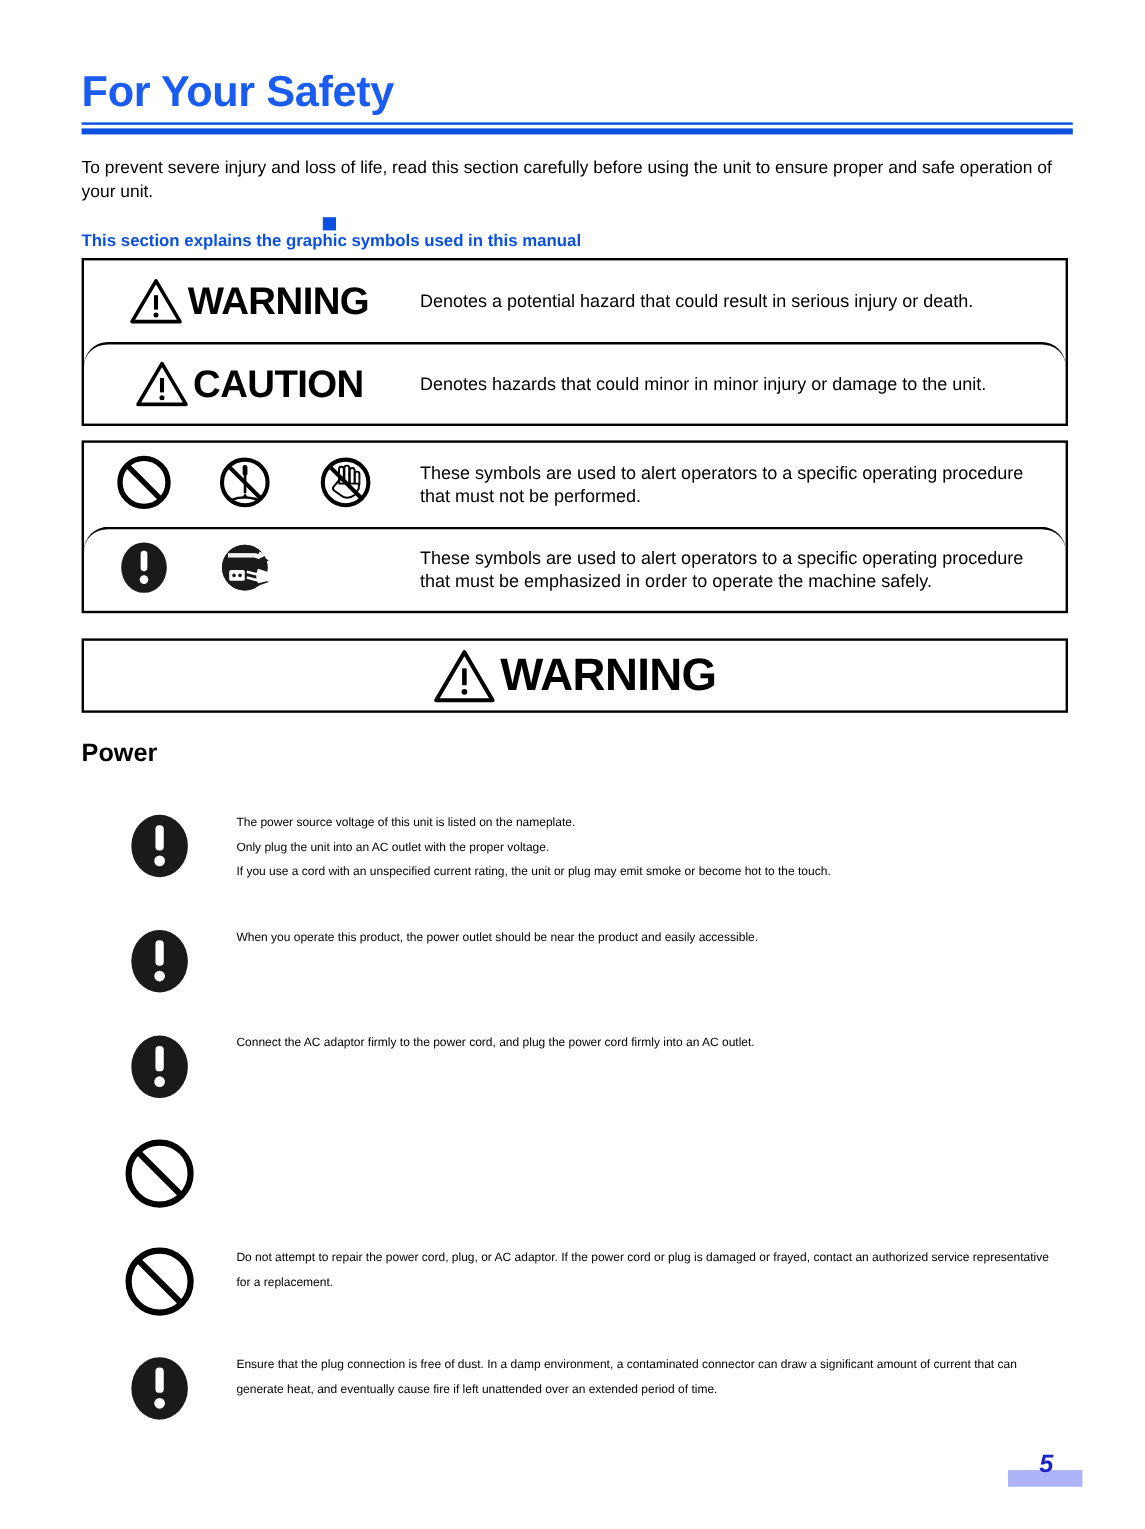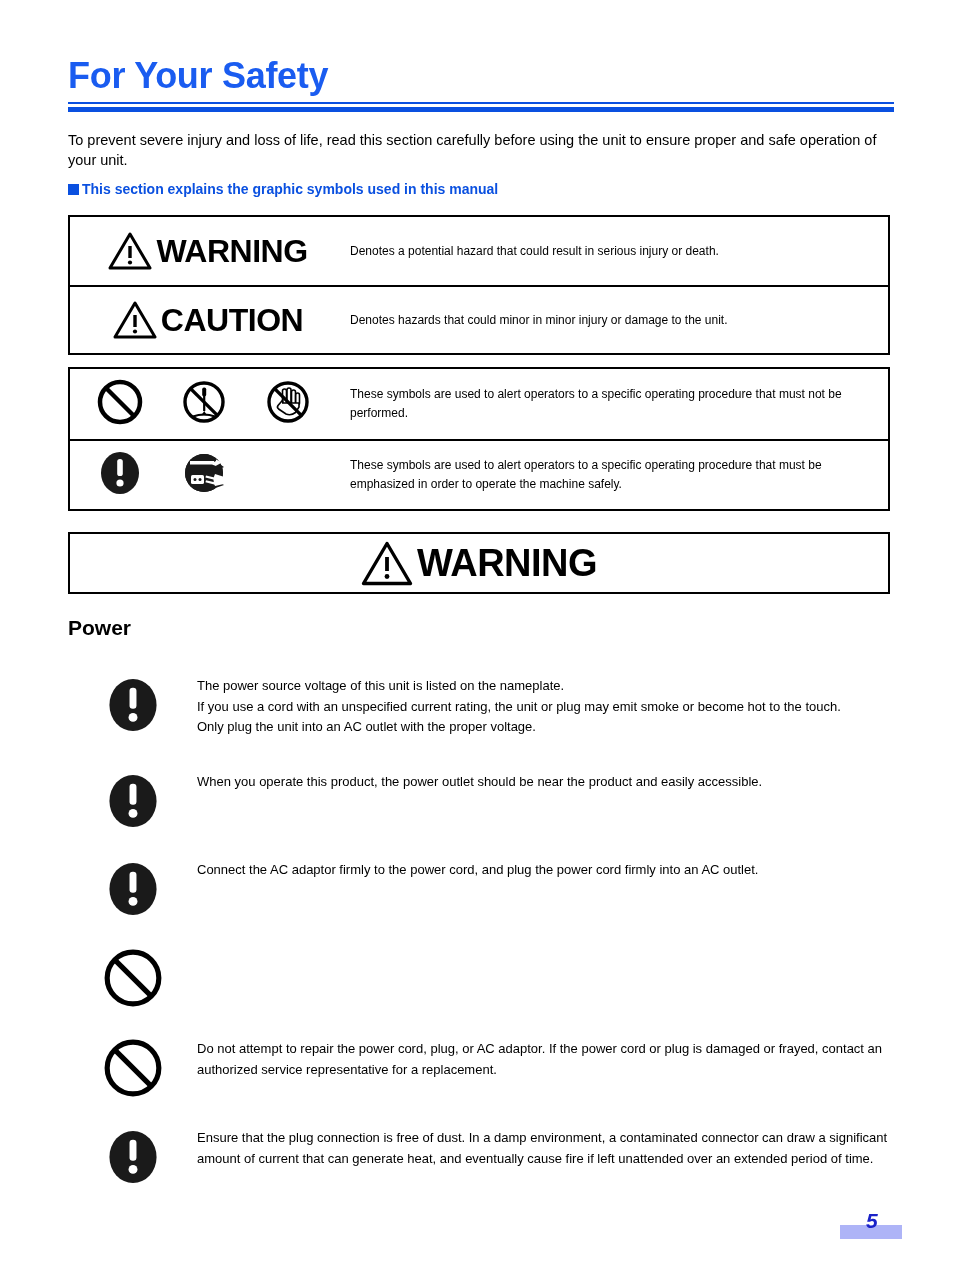--- a/index.html
+++ b/index.html
@@ -65,20 +65,21 @@
   .section-note {
     position: absolute;
     left: 64px;
     top: 181px;
     font-size: 14px;
     font-weight: bold;
     color: #0a50e0;
     display: flex;
     align-items: center;
     white-space: nowrap;
+    flex-direction: column;
   }
   .sq-bullet {
     display: inline-block;
     width: 11px;
     height: 11px;
     background: #0a50e0;
     margin-right: 3px;
     flex: none;
   }
 
@@ -94,39 +95,40 @@
   #table-warncaution { top: 215px; }
   #table-symbols     { top: 367px; }
 
   .sym-row {
     display: flex;
     align-items: center;
     box-sizing: border-box;
   }
   .sym-row + .sym-row {
     border-top: 2px solid #000;
+    border-radius: 20px;
   }
   .sym-row .glyph-cell {
     width: 276px;
     flex: none;
     box-sizing: border-box;
     display: flex;
     align-items: center;
     justify-content: center;
   }
   .sym-row .glyph-cell.left-pack {
     justify-content: flex-start;
     padding-left: 26px;
     gap: 36px;
   }
   .sym-row .desc-cell {
     flex: 1;
     box-sizing: border-box;
     padding: 0 14px 0 4px;
-    font-size: 12px;
+    font-size: 15px;
     line-height: 19px;
   }
 
   .row-wc { height: 68px; }
   .row-sym { height: 70px; }
 
   
   .wc-lockup {
     display: flex;
     align-items: center;
@@ -187,21 +189,21 @@
   }
   .item .icon-col {
     width: 129px;
     flex: none;
     display: flex;
     justify-content: center;
     padding-top: 6px;
   }
   .item .text-col {
     flex: 1;
-    font-size: 13px;
+    font-size: 10px;
     line-height: 20.5px;
     padding-top: 8px;
     padding-right: 6px;
   }
   .item .text-col .line { display: block; }
 
   
   .footer-bar {
     position: absolute;
     left: 836px;
@@ -370,22 +372,22 @@
         <span>
           <svg width="60" height="62" viewBox="0 0 48 50">
             <ellipse cx="24" cy="25" rx="19" ry="21" fill="#1a1a1a"></ellipse>
             <rect x="21.2" y="11" width="5.6" height="17" rx="2.6" fill="#fff"></rect>
             <circle cx="24" cy="35" r="3.6" fill="#fff"></circle>
           </svg>
         </span>
       </div>
       <div class="text-col">
         <span class="line">The power source voltage of this unit is listed on the nameplate.</span>
+        <span class="line">Only plug the unit into an AC outlet with the proper voltage.</span>
         <span class="line">If you use a cord with an unspecified current rating, the unit or plug may emit smoke or become hot to the touch.</span>
-        <span class="line">Only plug the unit into an AC outlet with the proper voltage.</span>
       </div>
     </div>
 
     <div class="item" style="height:88px">
       <div class="icon-col">
         <span>
           <svg width="60" height="62" viewBox="0 0 48 50">
             <ellipse cx="24" cy="25" rx="19" ry="21" fill="#1a1a1a"></ellipse>
             <rect x="21.2" y="11" width="5.6" height="17" rx="2.6" fill="#fff"></rect>
             <circle cx="24" cy="35" r="3.6" fill="#fff"></circle>

